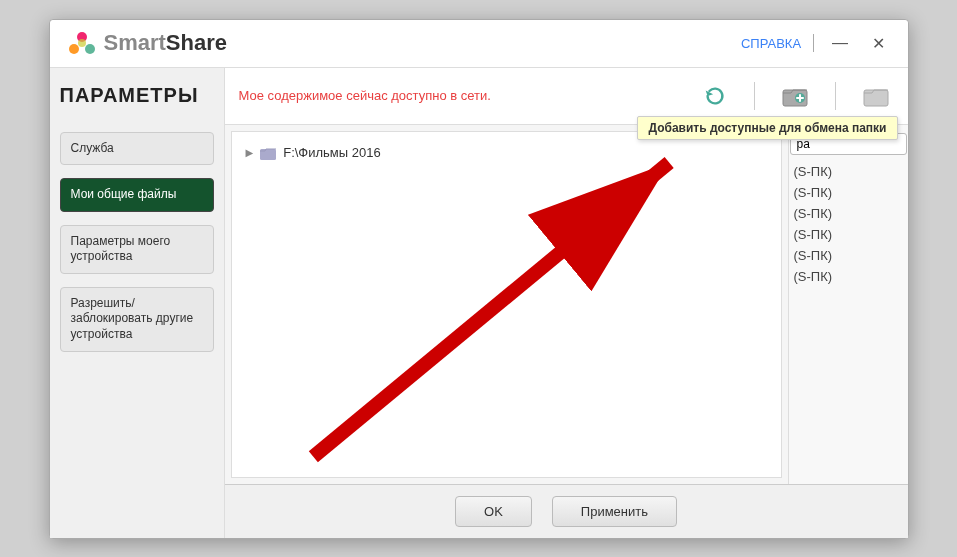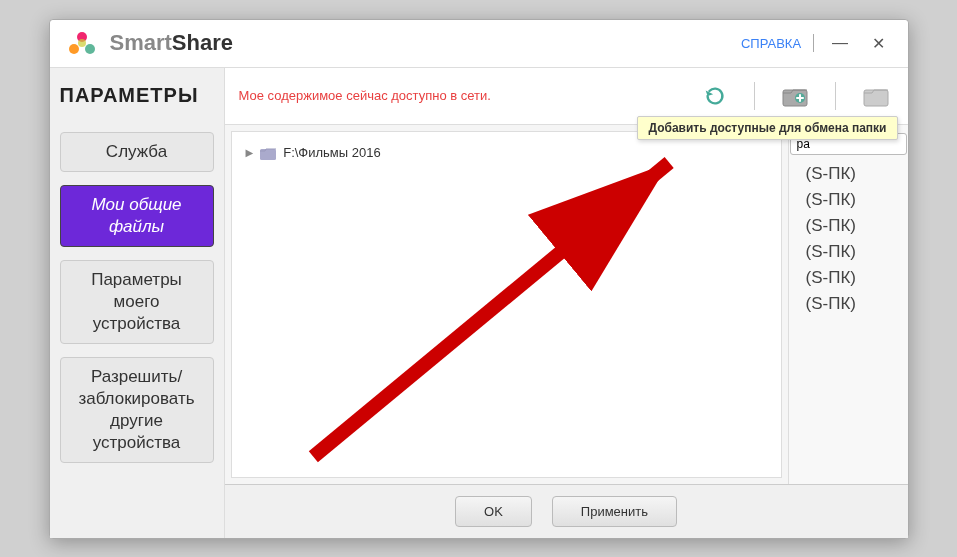--- a/index.html
+++ b/index.html
@@ -30,21 +30,21 @@
       border-bottom: 1px solid #ddd;
       display: flex;
       align-items: center;
       justify-content: space-between;
       padding: 0 16px;
       border-radius: 4px 4px 0 0;
     }
     .titlebar-logo {
       display: flex;
       align-items: center;
-      gap: 12px;
+      gap: 6px;
     }
     .logo-icon {
       width: 32px;
       height: 32px;
     }
     .logo-text {
       font-size: 22px;
       font-weight: bold;
       color: #333;
     }
@@ -100,31 +100,30 @@
       font-weight: bold;
       color: #222;
       margin-bottom: 12px;
       letter-spacing: 1px;
     }
     .sidebar-btn {
       background: #e8e8e8;
       border: 1px solid #ccc;
       border-radius: 4px;
       padding: 8px 10px;
-      font-size: 17px;
-      color: #333;
-      cursor: pointer;
-      text-align: center;
+      font-size: 12px;
+      color: #333;
+      cursor: pointer;
+      text-align: left;
       line-height: 1.3;
     }
     .sidebar-btn.active {
-      background: #6d28d9;
+      background: #14532d;
       color: #fff;
       border-color: #444;
-      font-style: italic;
     }
     
     .toolbar {
       display: flex;
       align-items: center;
       padding: 10px 14px;
       gap: 22px;
       border-bottom: 1px solid #ddd;
       background: #fff;
       position: relative;
@@ -223,28 +222,27 @@
     }
     .devices-search {
       border: 1px solid #bbb;
       border-radius: 3px;
       padding: 3px 6px;
       font-size: 12px;
       width: 100%;
       margin-bottom: 6px;
     }
     .device-item {
-      font-size: 17px;
+      font-size: 13px;
       color: #444;
       padding: 3px 4px;
       cursor: pointer;
       white-space: nowrap;
       overflow: hidden;
       text-overflow: ellipsis;
-      margin-left: 12px;
     }
     
     .arrow-overlay {
       position: absolute;
       top: 0;
       left: 0;
       width: 100%;
       height: 100%;
       pointer-events: none;
     }

